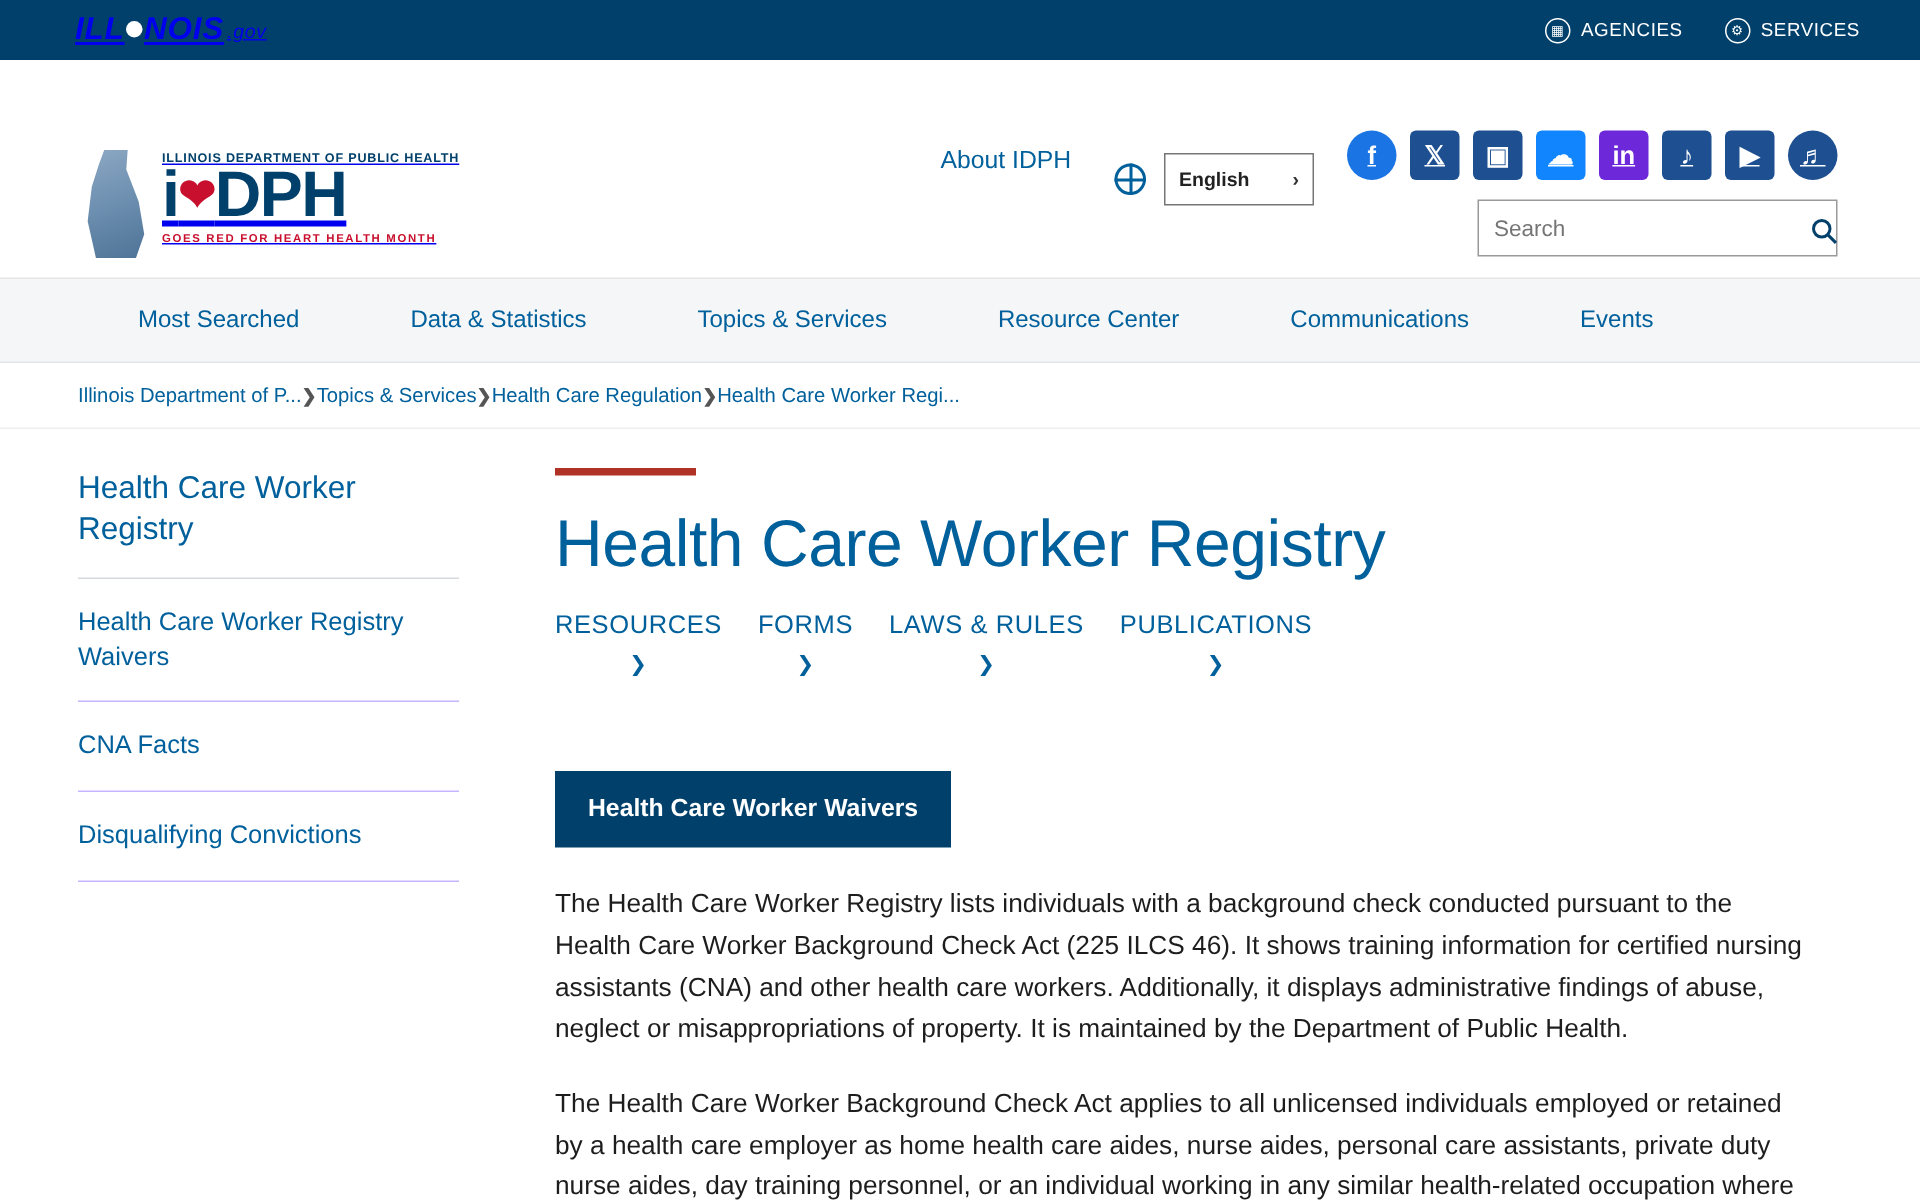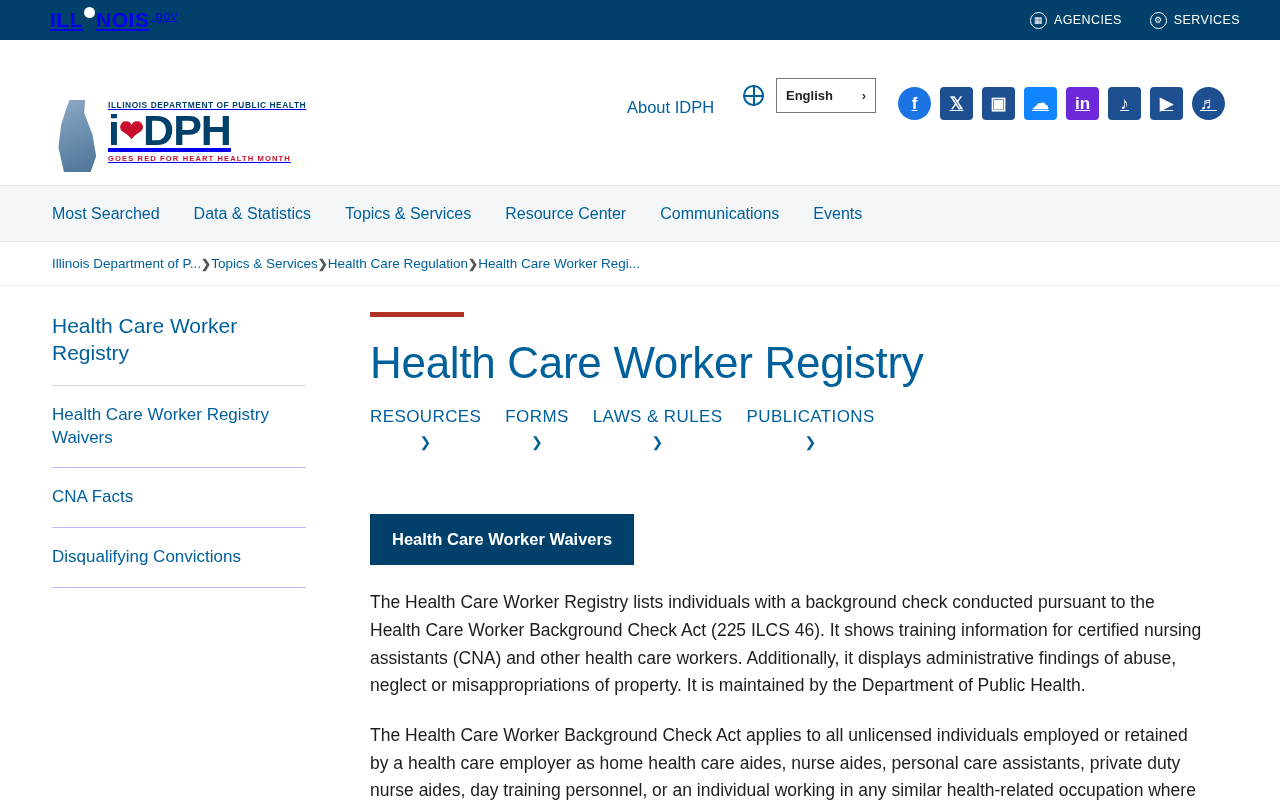--- a/index.html
+++ b/index.html
@@ -17,22 +17,23 @@
     display: flex;
     align-items: center;
     padding: 0 40px;
     color: #ffffff;
   }
   .il-logo {
     font-size: 21px;
     font-weight: bold;
     letter-spacing: 0.5px;
     display: flex;
-    align-items: flex-start;
+    align-items: center;
     margin-left: 10px;
+    font-style: italic;
   }
   .il-logo .dot {
     display: inline-block;
     width: 11px; height: 11px;
     border-radius: 50%;
     background: #ffffff;
     margin: 0 1px;
     position: relative; top: -1px;
   }
   .il-logo .gov {
@@ -85,21 +86,21 @@
   .brand-main .heart { color: #c8102e; font-size: 30px; position: relative; top: -4px; }
   .brand-sub {
     font-size: 7.6px; color: #c8102e; letter-spacing: 1.1px; font-weight: bold; margin-top: 3px;
   }
 
   .about-link {
     position: absolute; left: 627px; top: 58px;
     font-size: 16.5px; color: #00609c; text-decoration: none; text-align: center;
   }
   .lang-wrap {
-    position: absolute; left: 743px; top: 38px;
+    position: absolute; left: 743px; top: 62px;
     display: flex; align-items: center; gap: 12px;
   }
   .globe {
     width: 21px; height: 21px; border-radius: 50%;
     border: 2px solid #00609c; position: relative;
   }
   .globe::before {
     content:""; position:absolute; left:50%; top:-2px; width:0; height:21px;
     border-left:2px solid #00609c; transform: translateX(-1px);
   }
@@ -161,21 +162,21 @@
   }
 
   
   .mainnav {
     height: 56px; background: #f4f6f8;
     display: flex; align-items: center;
     padding: 0 52px; gap: 34px;
     border-bottom: 1px solid #e2e6ea;
   }
   .mainnav a {
-    font-size: 16px; color: #00609c; text-decoration: none;
+    font-size: 16px; color: #00609c; text-decoration: none; margin-left: 40px;
   }
 
   
   .crumbs {
     height: 44px;
     display: flex; align-items: center;
     padding: 0 52px; gap: 0;
     font-size: 13.5px; color: #00609c;
     background: #fff;
     border-bottom: 1px solid #efefef;
@@ -279,20 +280,26 @@
     <a class="soc fb" href="#">f</a>
     <a class="soc x" href="#">𝕏</a>
     <a class="soc ig" href="#">▣</a>
     <a class="soc bs" href="#">☁</a>
     <a class="soc li" href="#">in</a>
     <a class="soc tt" href="#">♪</a>
     <a class="soc yt" href="#">▶</a>
     <a class="soc sp" href="#">♬</a>
   </div>
 
+  <div class="search-wrap">
+    <input type="text" placeholder="Search" style="">
+    <button class="search-btn">
+      <span class="mag"></span>
+    </button>
+  </div>
 </div>
 
 <nav class="mainnav">
   <a href="#">Most Searched</a>
   <a href="#">Data &amp; Statistics</a>
   <a href="#">Topics &amp; Services</a>
   <a href="#">Resource Center</a>
   <a href="#">Communications</a>
   <a href="#">Events</a>
 </nav>

